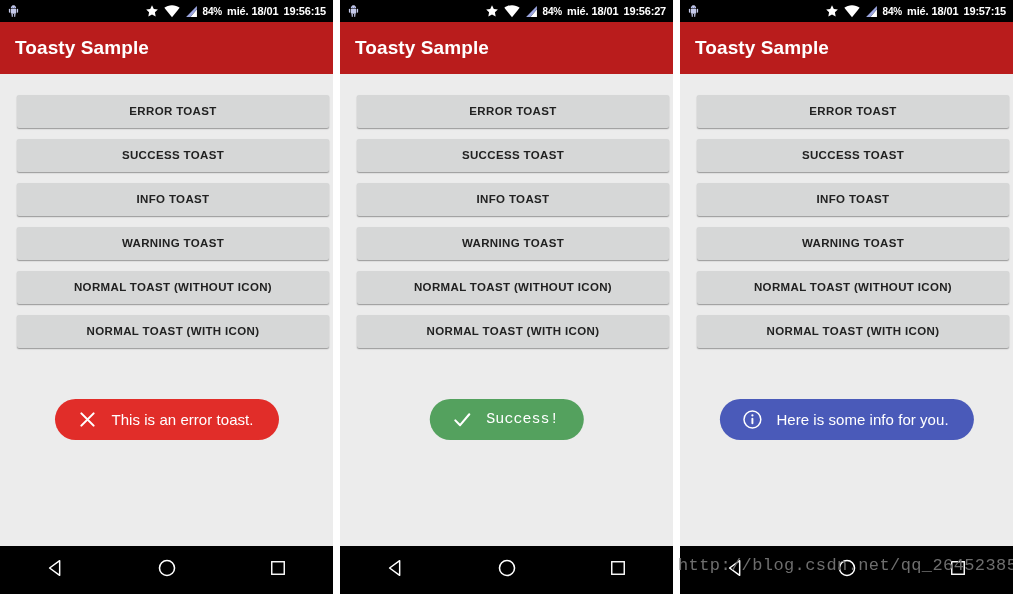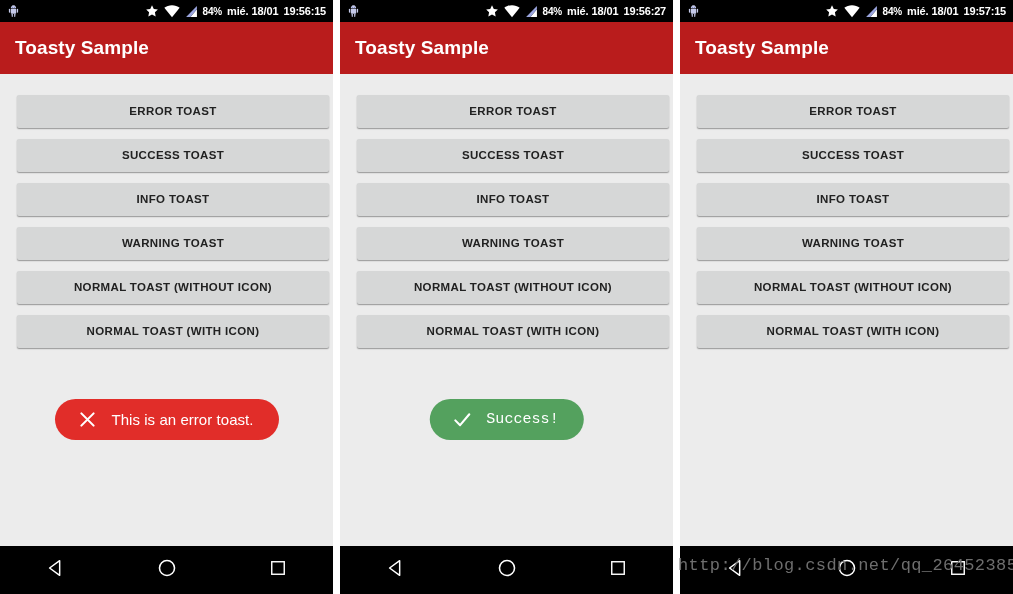--- a/index.html
+++ b/index.html
@@ -400,20 +400,30 @@
     </div>
 
     <div class="content">
       <button class="btn">ERROR TOAST</button>
       <button class="btn">SUCCESS TOAST</button>
       <button class="btn">INFO TOAST</button>
       <button class="btn">WARNING TOAST</button>
       <button class="btn">NORMAL TOAST (WITHOUT ICON)</button>
       <button class="btn">NORMAL TOAST (WITH ICON)</button>
 
+      <div class="toast" style="background:#4a5ab9;">
+        <span class="toast-icon">
+          <svg viewBox="0 0 24 24" width="21" height="21">
+              <circle cx="12" cy="12" r="9.6" fill="none" stroke="#ffffff" stroke-width="1.7"></circle>
+              <circle cx="12" cy="7.3" r="1.25" fill="#ffffff"></circle>
+              <rect x="10.9" y="10" width="2.2" height="7.4" rx="1.1" fill="#ffffff"></rect>
+            </svg>
+        </span>
+        <span class="toast-text">Here is some info for you.</span>
+      </div>
     </div>
 
     <div class="navbar">
       <span class="nav-ico">
         <svg viewBox="0 0 24 24" width="22" height="22">
             <path fill="none" stroke="#ffffff" stroke-width="1.6" stroke-linejoin="round" d="M16 4L5 12l11 8z"></path>
           </svg>
       </span>
       <span class="nav-ico">
         <svg viewBox="0 0 24 24" width="22" height="22">

